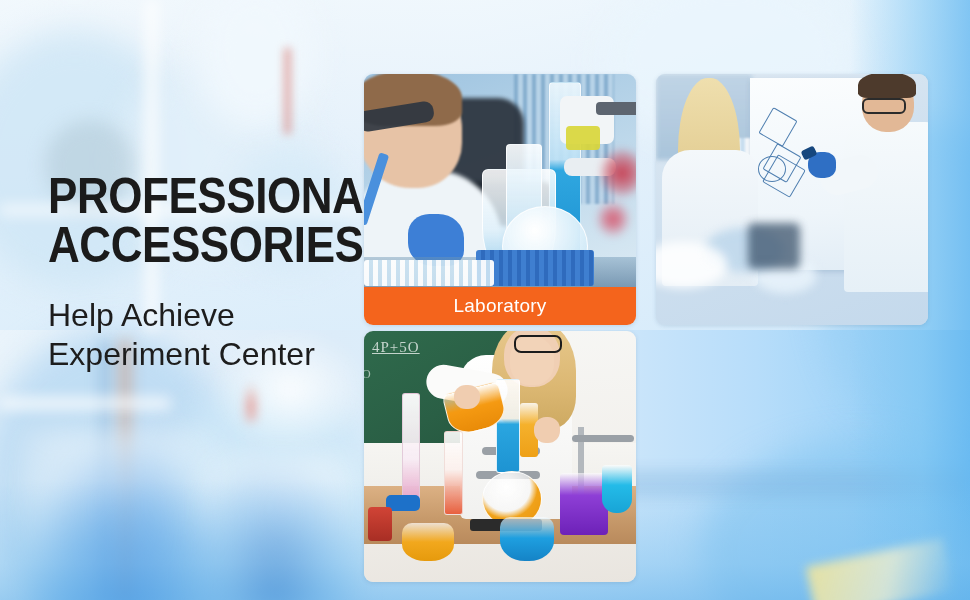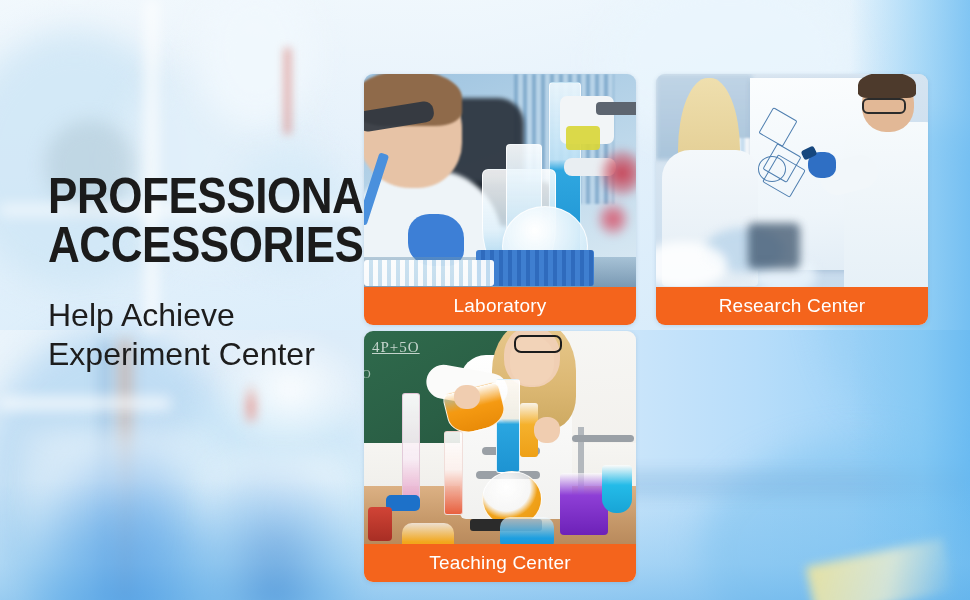--- a/index.html
+++ b/index.html
@@ -341,21 +341,20 @@
         <div class="man-coat"></div>
         <div class="man-head"></div>
         <div class="man-hair"></div>
         <div class="man-glass"></div>
         <div class="arm"></div>
         <div class="glove"></div>
         <div class="pen"></div>
         <div class="fg"></div>
         <div class="fgdark"></div>
       </div>
-      <div class="label">Research Center</div>
     </div>
 
     <div class="card">
       <div class="photo tea">
         <div class="chalk">
           <span class="chalk-txt">4P+5O</span>
           <span class="chalk-txt2">O</span>
         </div>
         <div class="wallw"></div>
         <div class="desk"></div>
@@ -379,17 +378,16 @@
         <div class="roundflask"></div>
         <div class="standbase"></div>
         <div class="pourflask"></div>
         <div class="hand"></div>
         <div class="hand2"></div>
         <div class="bluecap"></div>
         <div class="redcap"></div>
         <div class="ylflask"></div>
         <div class="blueflask"></div>
       </div>
-      <div class="label">Teaching Center</div>
     </div>
 
   </div>
 </div>
 
 </body></html>

